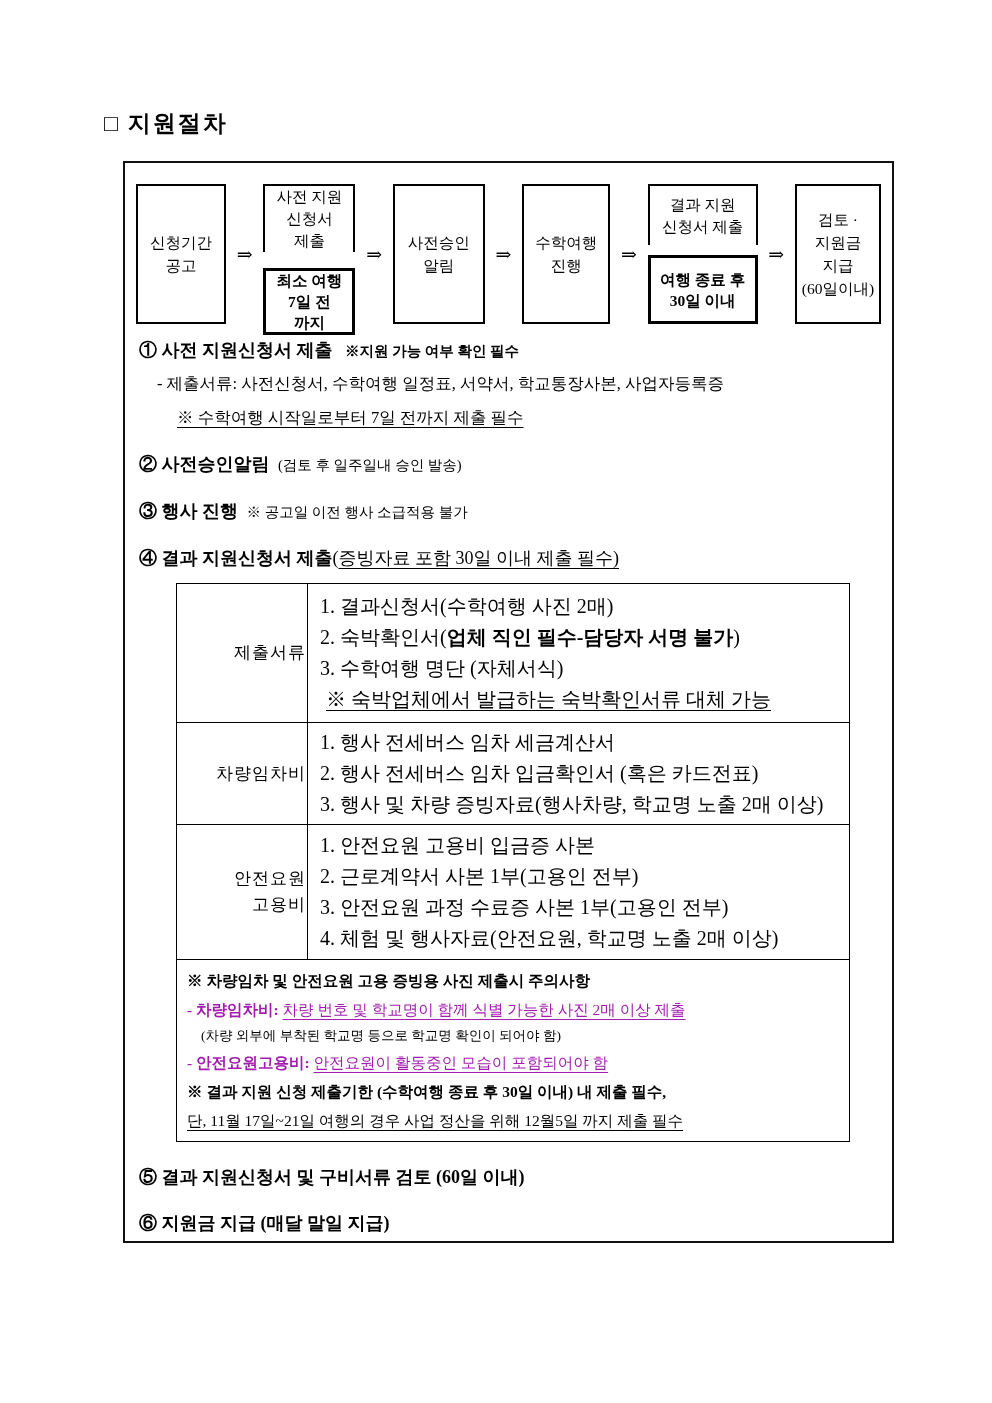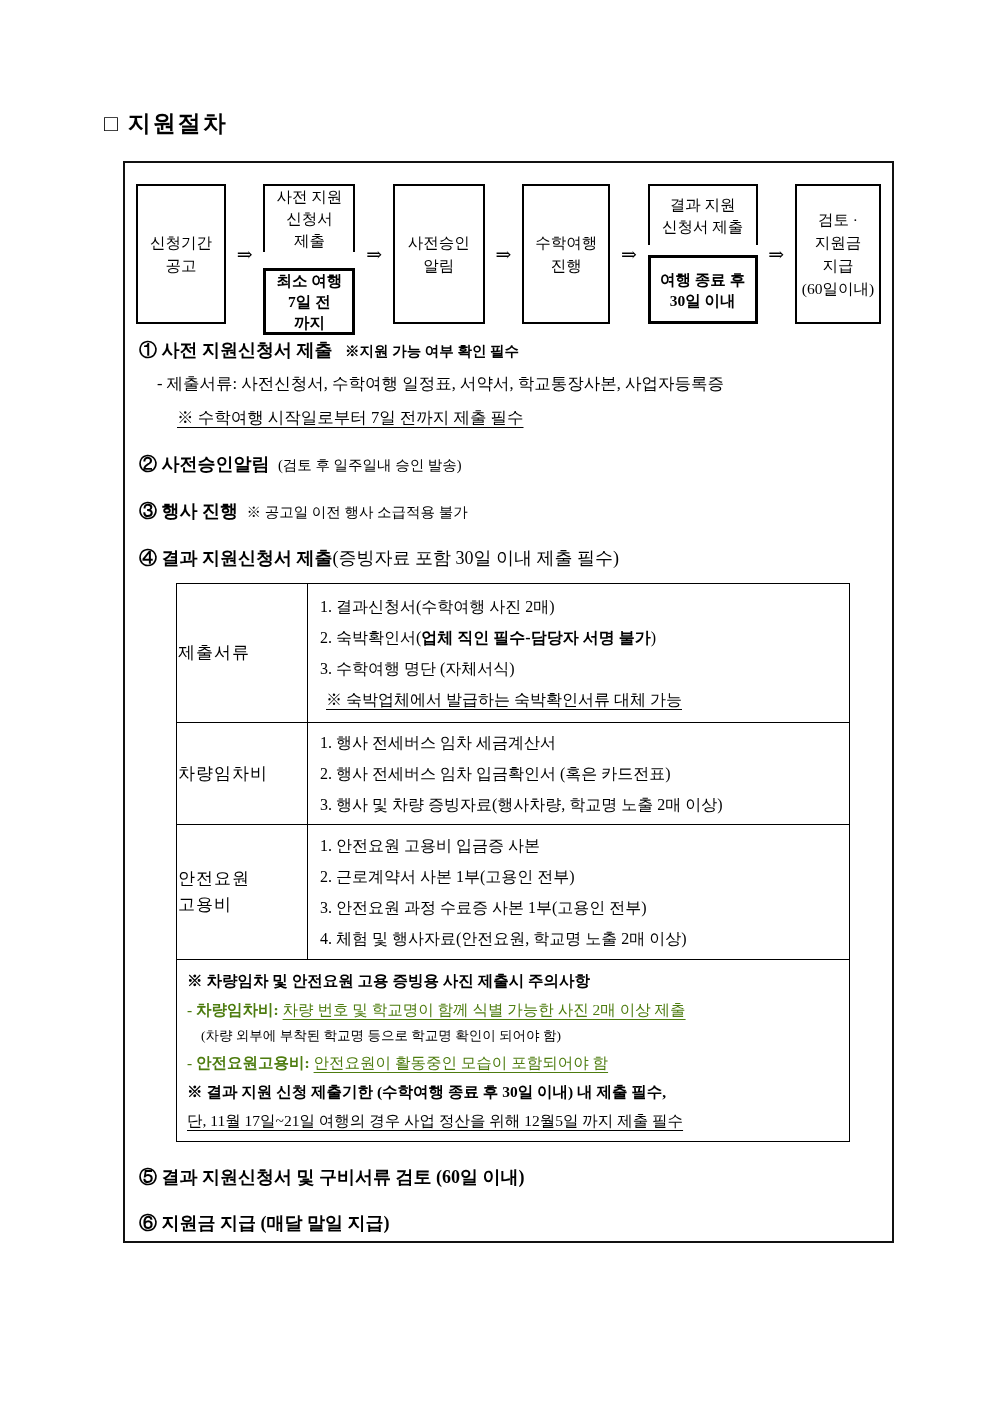--- a/index.html
+++ b/index.html
@@ -36,34 +36,34 @@
   .w90{width:90px;} .w92{width:92px;gap:16px;} .w88{width:88px;} .w110{width:110px;gap:10px;} .w86{width:86px;}
   .arrow{font-size:19px;padding:0 1px;}
   
   .sec{margin:22px 10px 0 14px;font-size:18px;font-weight:bold;line-height:24px;}
   .sec .small-note{font-size:14.5px;margin-left:8px;}
   .sec .reg-note{font-weight:normal;font-size:14.5px;margin-left:4px;}
   .sec-first{margin-top:14px;}
   .docs-line{margin:9px 10px 0 32px;font-size:16.5px;line-height:24px;}
   .deadline-line{margin:10px 0 0 52px;font-size:16.5px;line-height:24px;}
   .u{text-decoration:underline;text-underline-offset:4px;text-decoration-thickness:1px;}
-  .sec4-under{font-weight:normal;text-underline-offset:4px;}
+  .sec4-under{font-weight:normal;text-decoration:underline;text-underline-offset:4px;}
   .sec4-paren{font-weight:normal;}
   
   table.req{border-collapse:collapse;margin:13px 0 0 51px;width:674px;table-layout:fixed;}
   table.req td{border:1.5px solid #000;vertical-align:middle;}
-  td.hdr{width:128px;text-align:left;font-size:17px;letter-spacing:1px;line-height:26px;}
-  td.content{padding:4px 8px 4px 12px;font-size:16px;}
+  td.hdr{width:128px;text-align:right;font-size:17px;letter-spacing:1px;line-height:26px;}
+  td.content{padding:4px 8px 4px 12px;font-size:20px;}
   td.content .line{line-height:31px;}
   .note-indent{padding-left:6px;}
   
   td.notes-cell{padding:6px 10px 6px 10px;font-size:15.5px;vertical-align:top;}
   .n{line-height:29px;}
   .bold{font-weight:bold;}
-  .red{color:#4d7c0f;}
+  .red{color:#a21caf;}
   .red-label{font-weight:bold;}
   .red-under{text-decoration:underline;text-underline-offset:4px;text-decoration-thickness:1px;}
   .n-sub{font-size:13.5px;line-height:24px;padding-left:14px;}
 </style>
 </head>
 <body>
 
 <div id="doc-title">□ 지원절차</div>
 
 <div id="outer-box">

